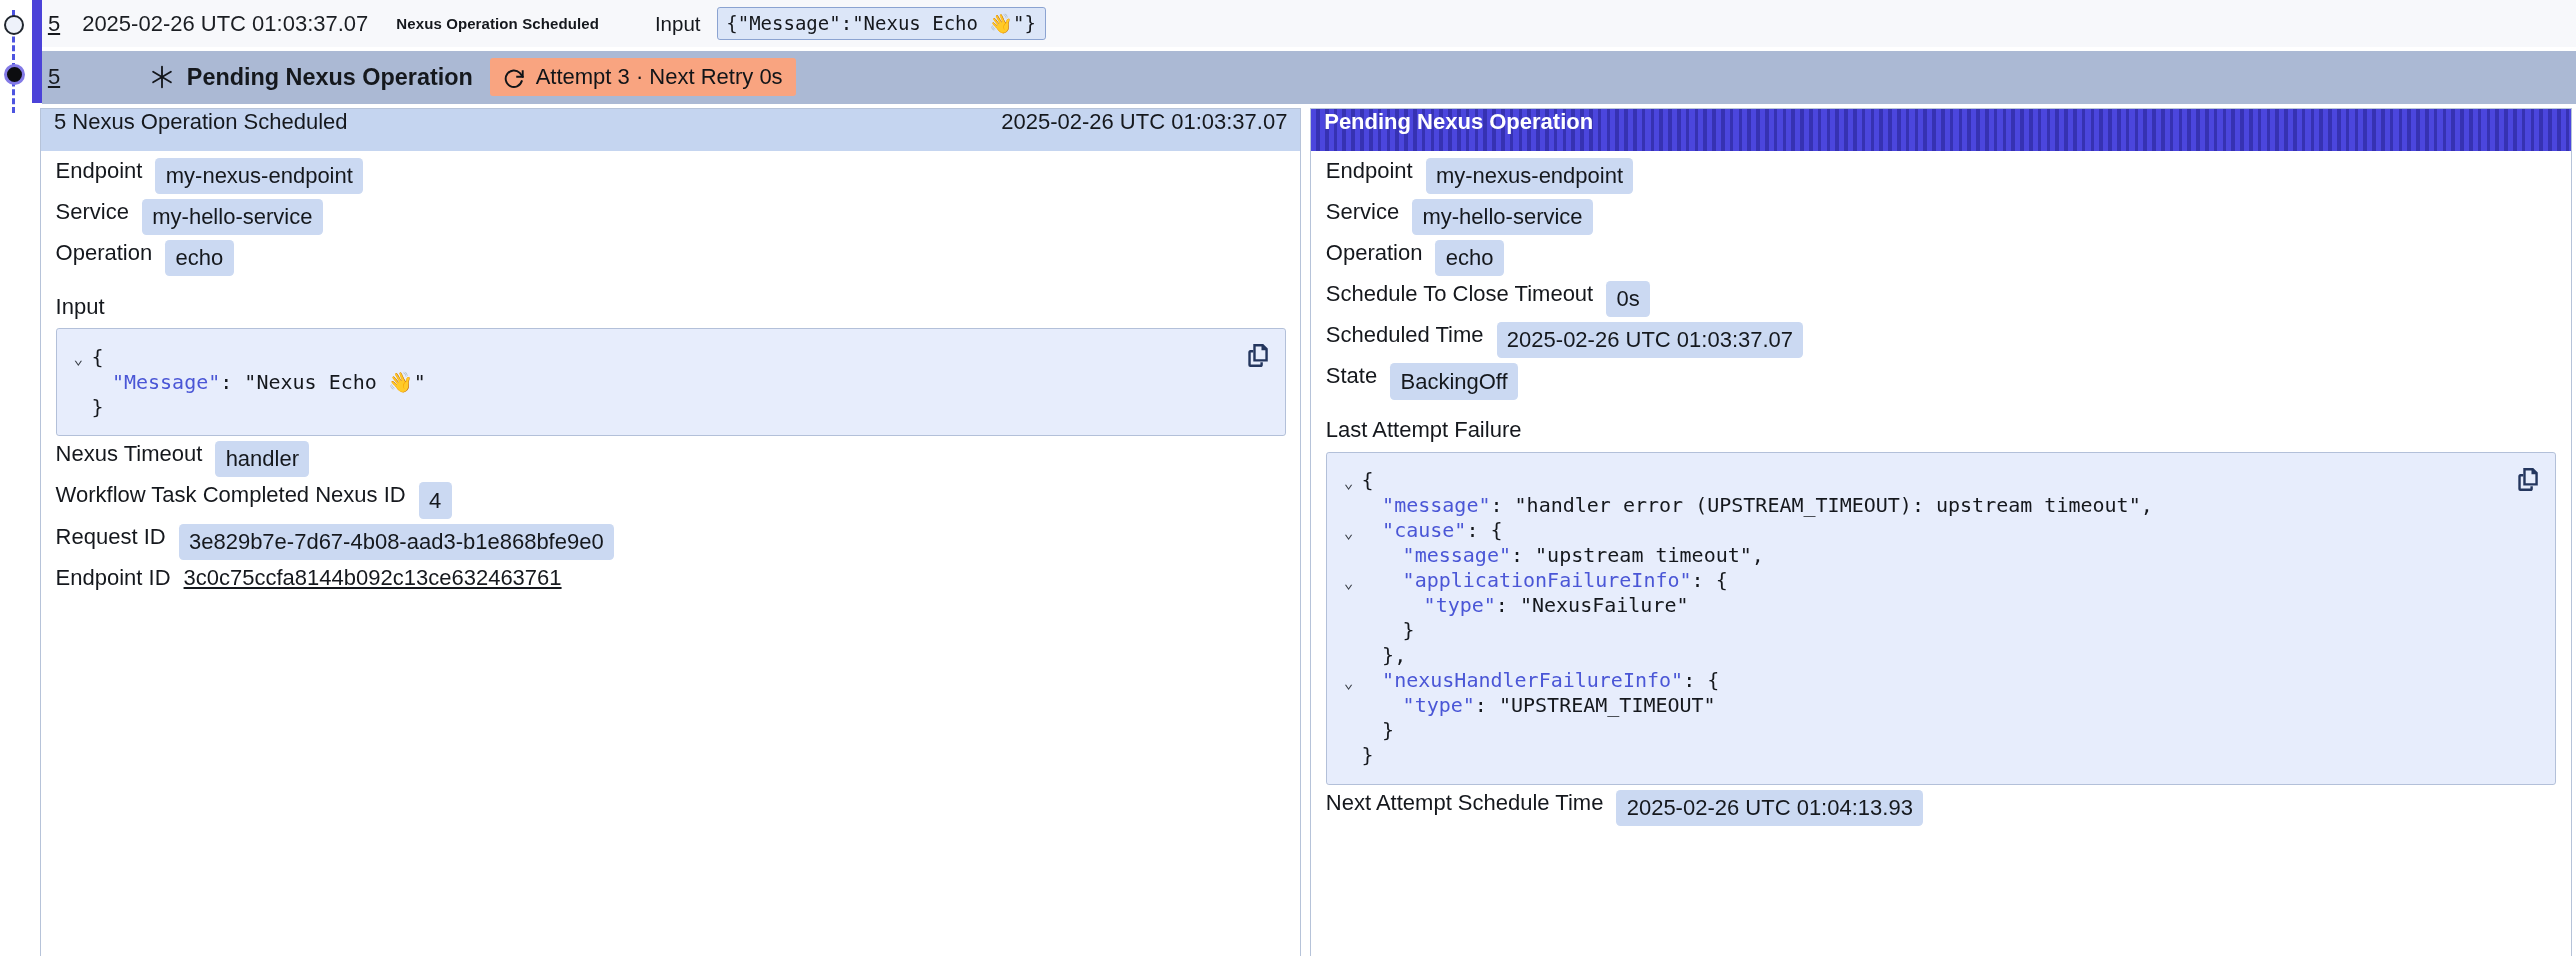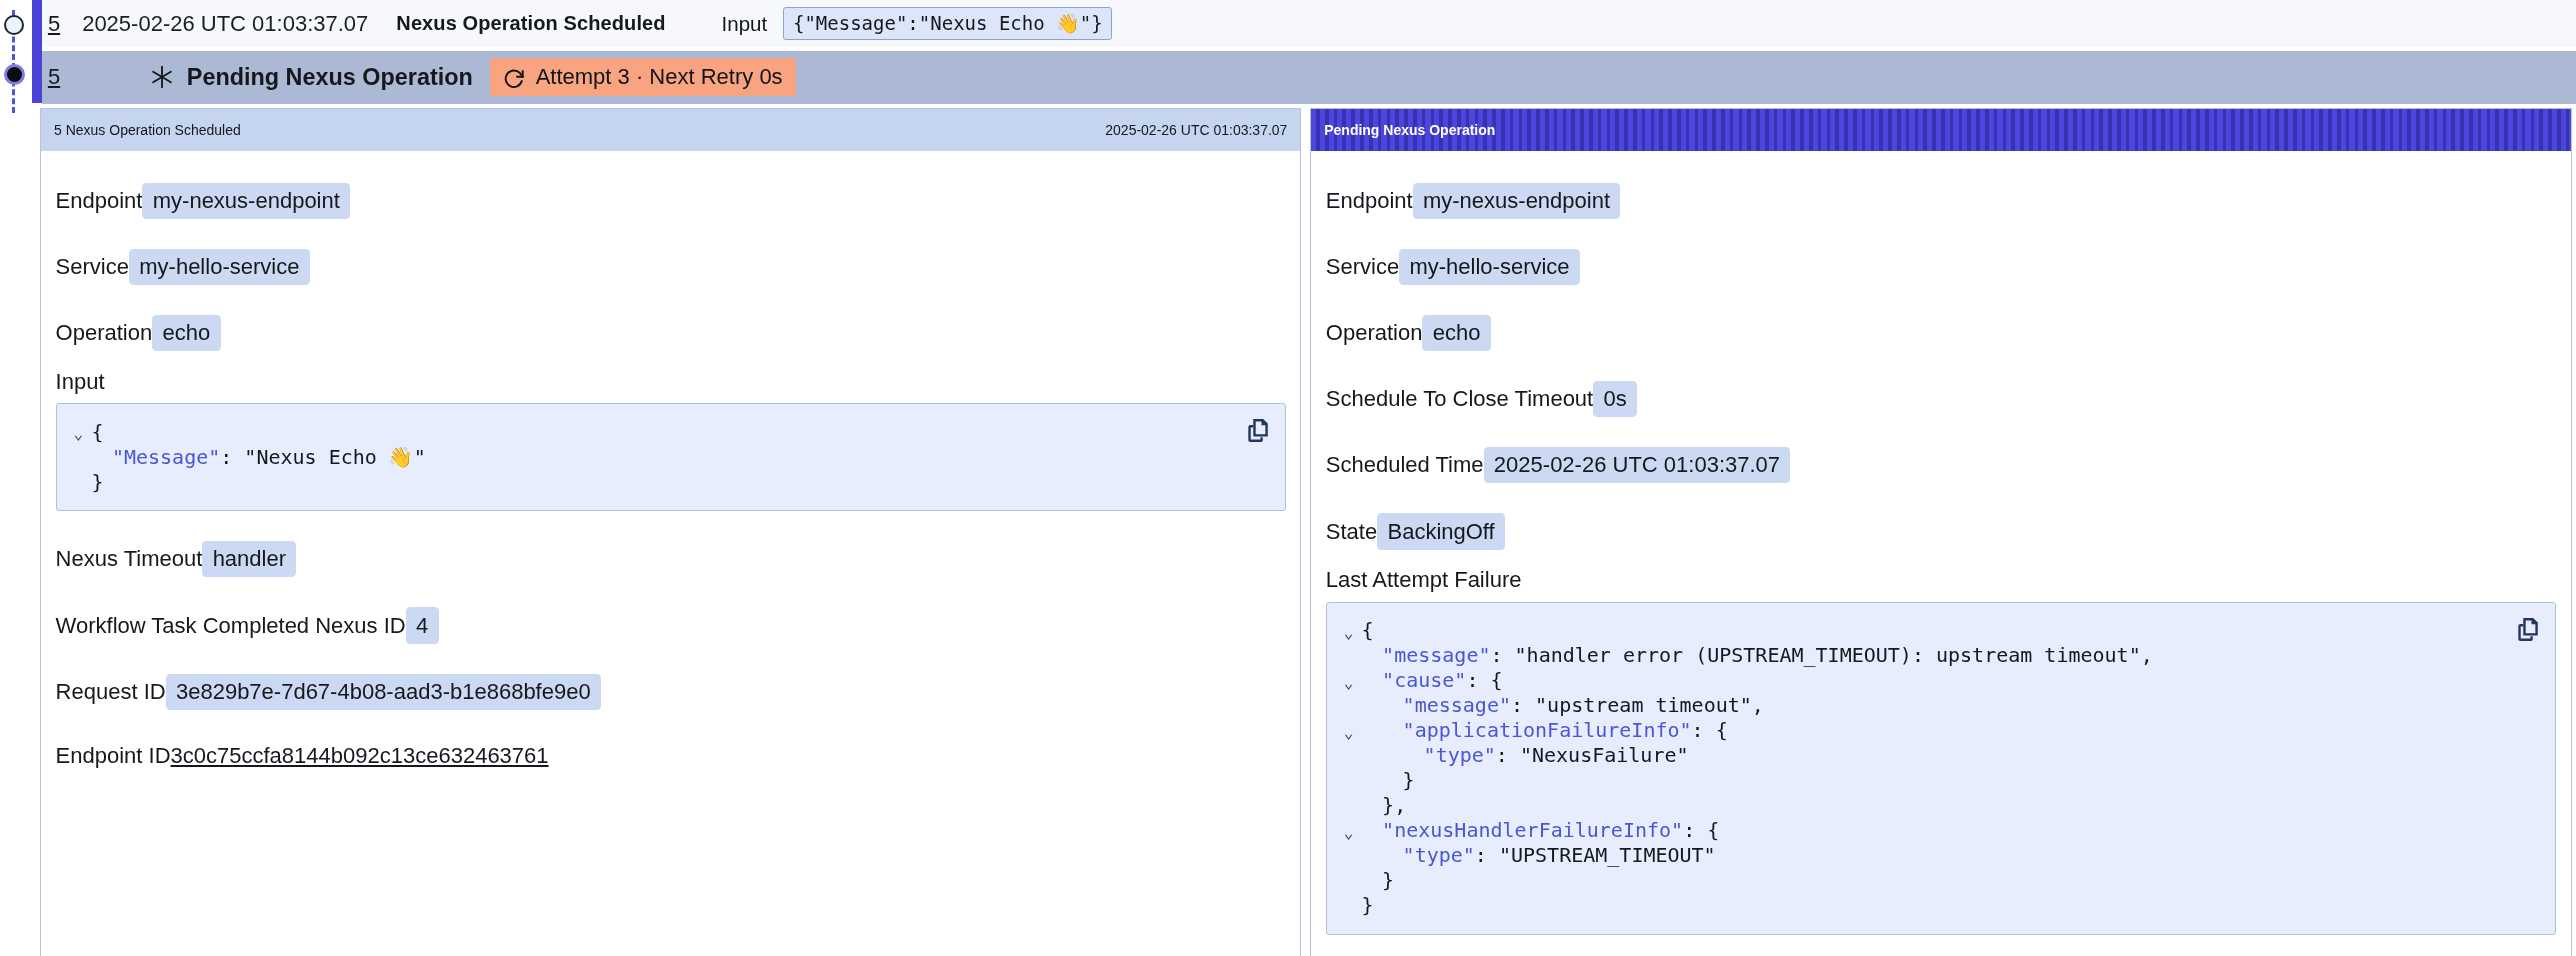--- a/index.html
+++ b/index.html
@@ -19,40 +19,40 @@
     background:#0c0d10;border:3.7px solid #837ae6;box-sizing:border-box;z-index:2}
   .select-bar{position:absolute;left:32px;top:0;width:10.3px;height:103px;background:#4b42d8}
 
   
   .rows{position:absolute;left:42px;top:0;right:0}
   .evt-row{display:flex;align-items:center;padding-left:5.9px;font-size:22px}
   .row-scheduled{height:47px;background:#f7f8fb}
   .row-pending{height:53px;background:#abb9d4;margin-top:3.7px}
   .evt-link{color:#15181d;text-decoration:underline;font-weight:400;cursor:pointer}
   .evt-time{margin-left:22px;color:#1b1e23}
-  .evt-name{margin-left:28px;font-weight:700;font-size:20px;letter-spacing:0.1px}
+  .evt-name{margin-left:28px;font-weight:700;font-size:15px;letter-spacing:0.1px}
   .evt-input-label{margin-left:56px;font-size:20.5px}
   .evt-input-pill{margin-left:16px;background:#dce6f8;border:1.5px solid #8ba3d1;border-radius:2.9px;
     padding:3.7px 8.8px;font-family:"DejaVu Sans Mono",monospace;font-size:19px;cursor:pointer}
   .pend-icon{margin-left:89px;flex:none;display:flex;align-items:center}
   .pend-name{margin-left:11.7px;font-weight:700;font-size:23.4px}
   .retry-badge{margin-left:17.6px;display:flex;align-items:flex-end;gap:10.3px;
     background:#f9a480;border-radius:2.9px;padding:5.9px 13px;font-size:22px;color:#111418}
 
   
   .panels{position:absolute;top:108px;left:40px;right:4.4px;bottom:-29px;display:flex;gap:8.8px}
   .panel{flex:1;border:1.5px solid #b6c3d9;background:#fff;min-width:0}
-  .panel-header{height:42px;display:flex;align-items:center;padding:0 13px;font-size:14px}
+  .panel-header{height:42px;display:flex;padding:0 13px;font-size:22px}
   .panel.left .panel-header{background:#c5d5f0;justify-content:space-between;font-weight:500}
   .panel.left .panel-header .hdr-time{font-weight:400}
   .panel.right .panel-header{color:#ffffff;font-weight:600;
     background:repeating-linear-gradient(90deg,#4b46dd 0 5.1px,#3632b2 5.1px 8.8px)}
   .panel-body{padding:1.5px 14.6px 17.6px}
 
-  .field{display:flex;align-items:center;margin-top:30px;min-height:32px}
+  .field{display:flex;gap:13px;margin-top:5px;min-height:32px}
   .flabel{font-size:22px;color:#15181d;flex:none}
   .badge{background:#cbd9f2;border-radius:4.4px;padding:5.1px 10.3px;font-size:22px;white-space:nowrap}
   .id-link{color:#15181d;text-decoration:underline;font-size:22px;cursor:pointer}
   .section-label{margin-top:17.6px;font-size:22px}
 
   
   .code-box{position:relative;margin-top:8.8px;background:#e7edfc;border:1.5px solid #b3c0d9;
     border-radius:2.9px;padding:15.4px 51px 15.4px 8.8px;
     font-family:"DejaVu Sans Mono",monospace;font-size:20px;line-height:25px;color:#15181d}
   .code-line{display:flex;align-items:flex-start}

